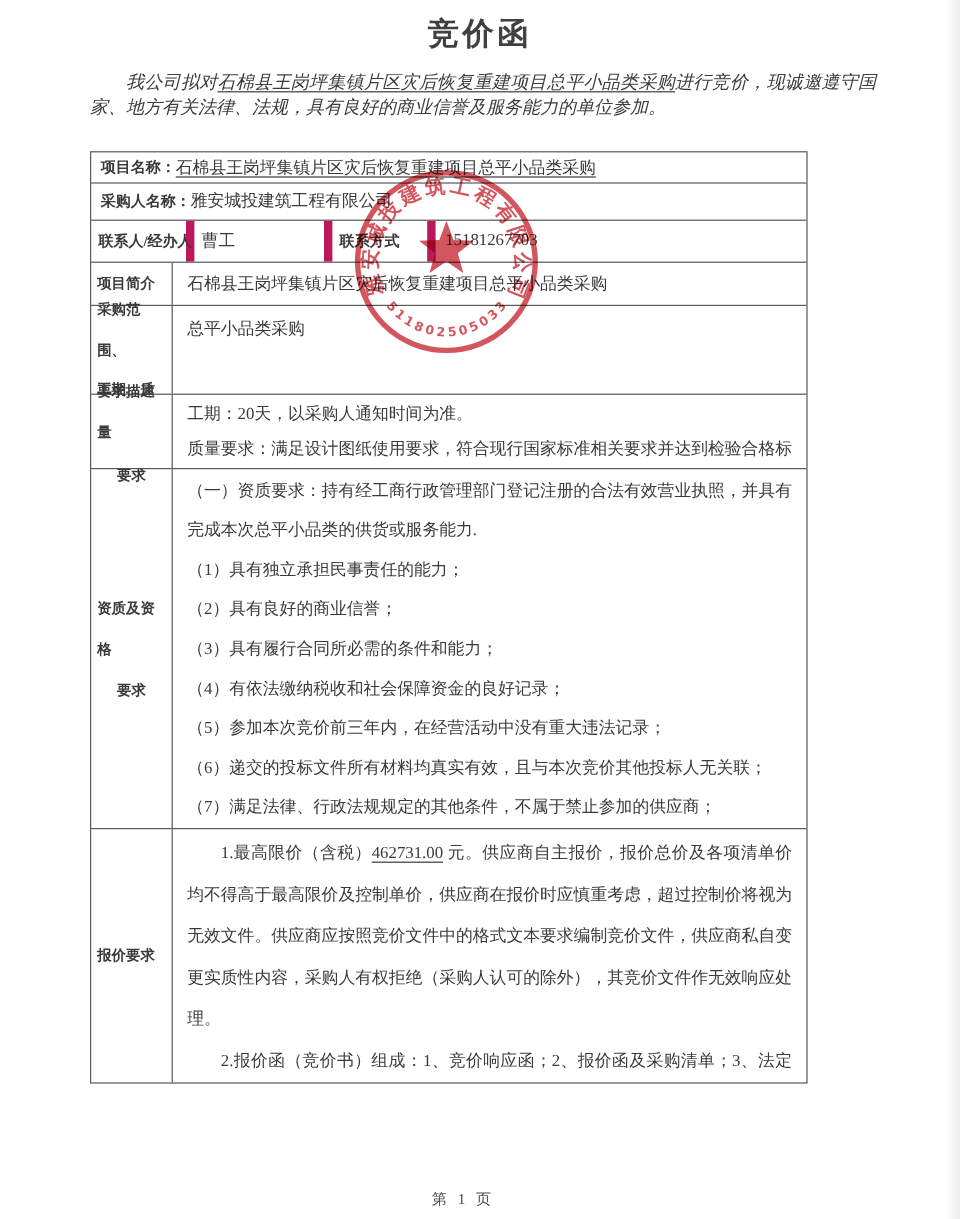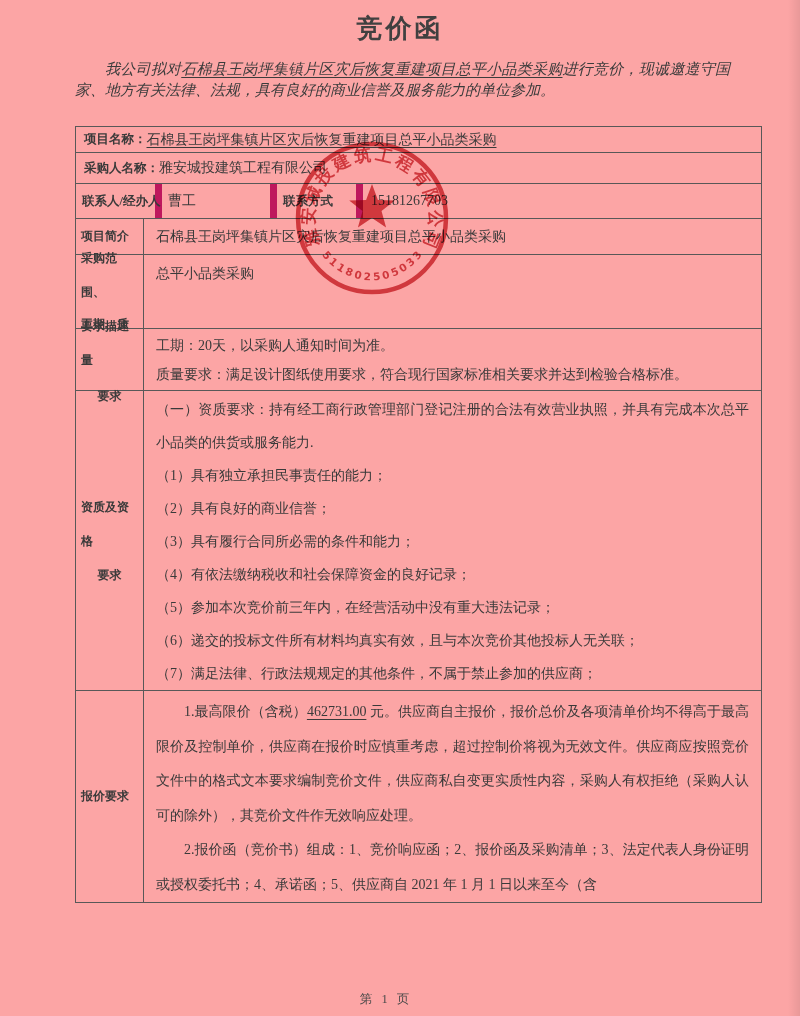--- a/index.html
+++ b/index.html
@@ -1,36 +1,36 @@
 <!DOCTYPE html>
 <html><head>
 <meta charset="utf-8">
 <style>
   html,body{margin:0;padding:0;background:#e8e8e6;}
   .page{
     position:relative;width:800px;height:1016px;margin:0 auto;
-    background:#fca5a5;color:#3a3a3a;overflow:hidden;
+    background:#ffffff;color:#3a3a3a;overflow:hidden;
     font-family:"Liberation Serif","DejaVu Serif",serif;
   }
   .page::after{
     content:"";position:absolute;top:0;right:0;width:12px;height:100%;
     background:linear-gradient(to right,rgba(0,0,0,0),rgba(0,0,0,0.08));
     pointer-events:none;
   }
   .title{
     margin:0;padding-top:11px;text-align:center;
     font-size:26px;font-weight:700;letter-spacing:3px;color:#404040;
   }
   .intro{
     margin:13px 70px 0 75px;font-size:15px;line-height:20.5px;
     text-align:justify;text-indent:2em;color:#3c3c3c;font-style:italic;
   }
   .u{text-decoration:underline;text-underline-offset:3px;}
   .bid-table{
-    position:absolute;left:75px;top:126px;width:687px;
+    position:absolute;left:75px;top:126px;width:598px;
     border:1px solid #585858;box-sizing:border-box;font-size:14px;
   }
   .row{display:flex;box-sizing:border-box;border-bottom:1px solid #585858;}
   .row:last-child{border-bottom:none;}
   .row-inline{align-items:center;padding:0 8px;}
   .lbl{font-weight:700;font-size:12.5px;white-space:nowrap;}
   .cellb{border-right:7px solid #be185d;box-sizing:border-box;display:flex;align-items:center;padding:0 6px;}
   .cell{box-sizing:border-box;display:flex;align-items:center;padding:0 8px;}
   .hd{
     width:68px;border-right:1px solid #585858;box-sizing:border-box;

